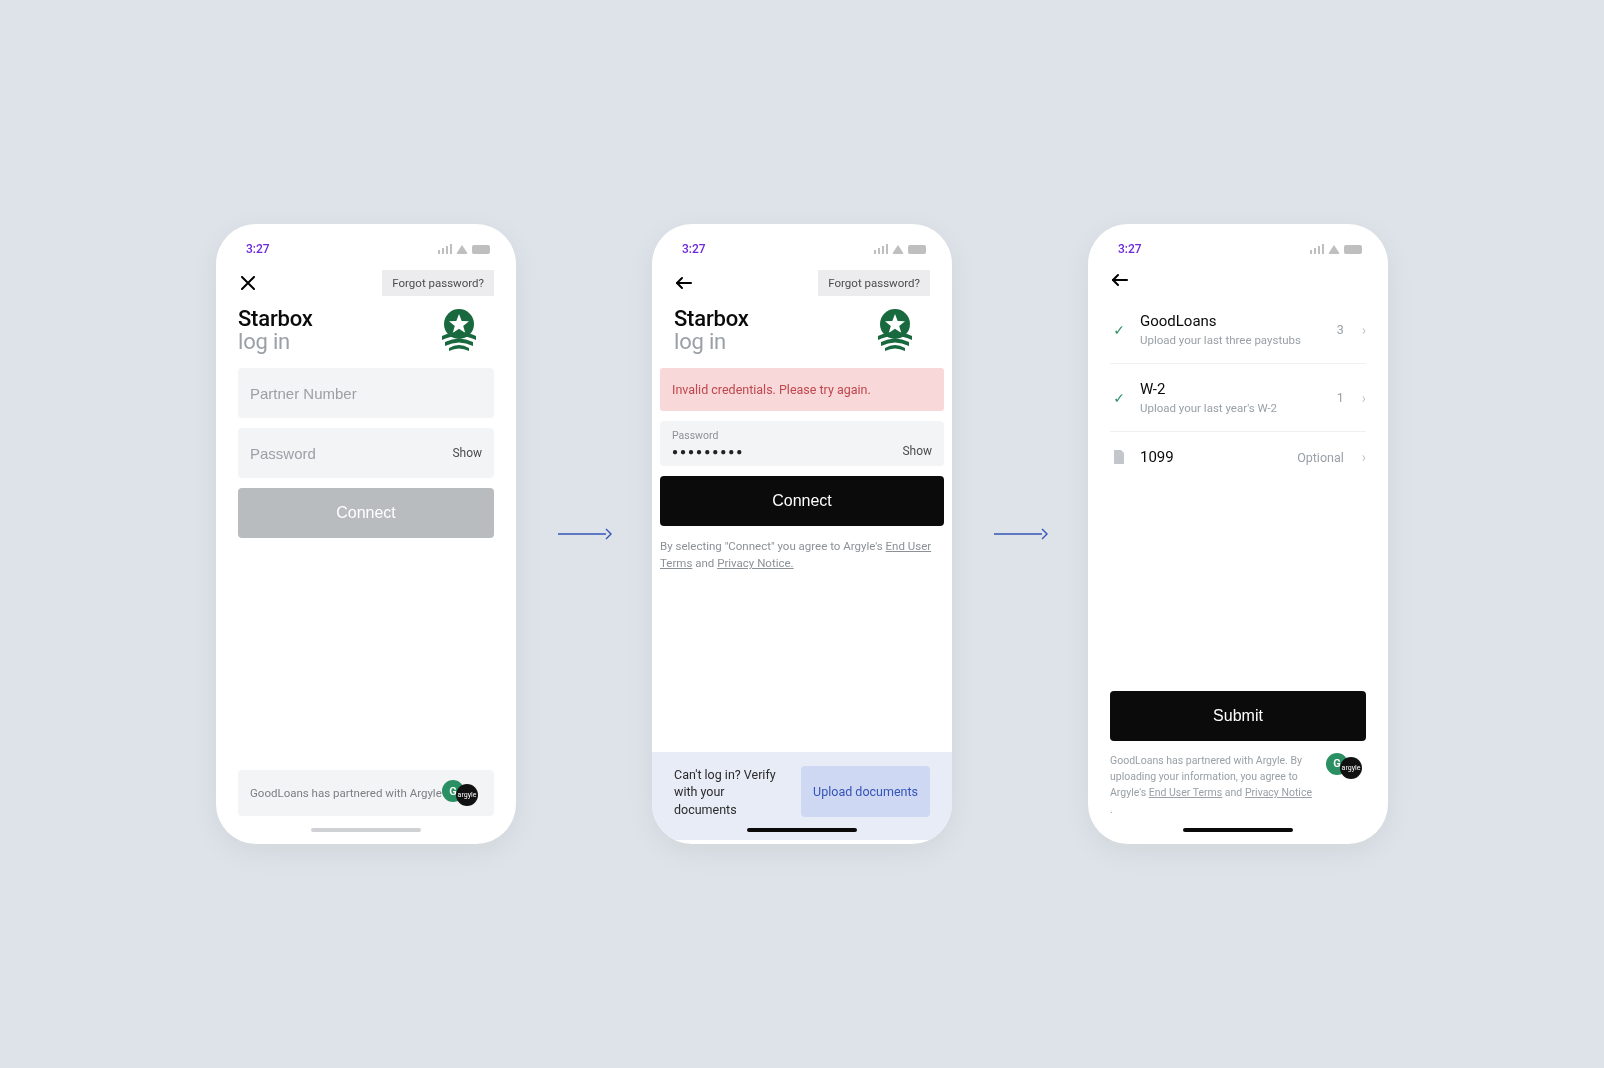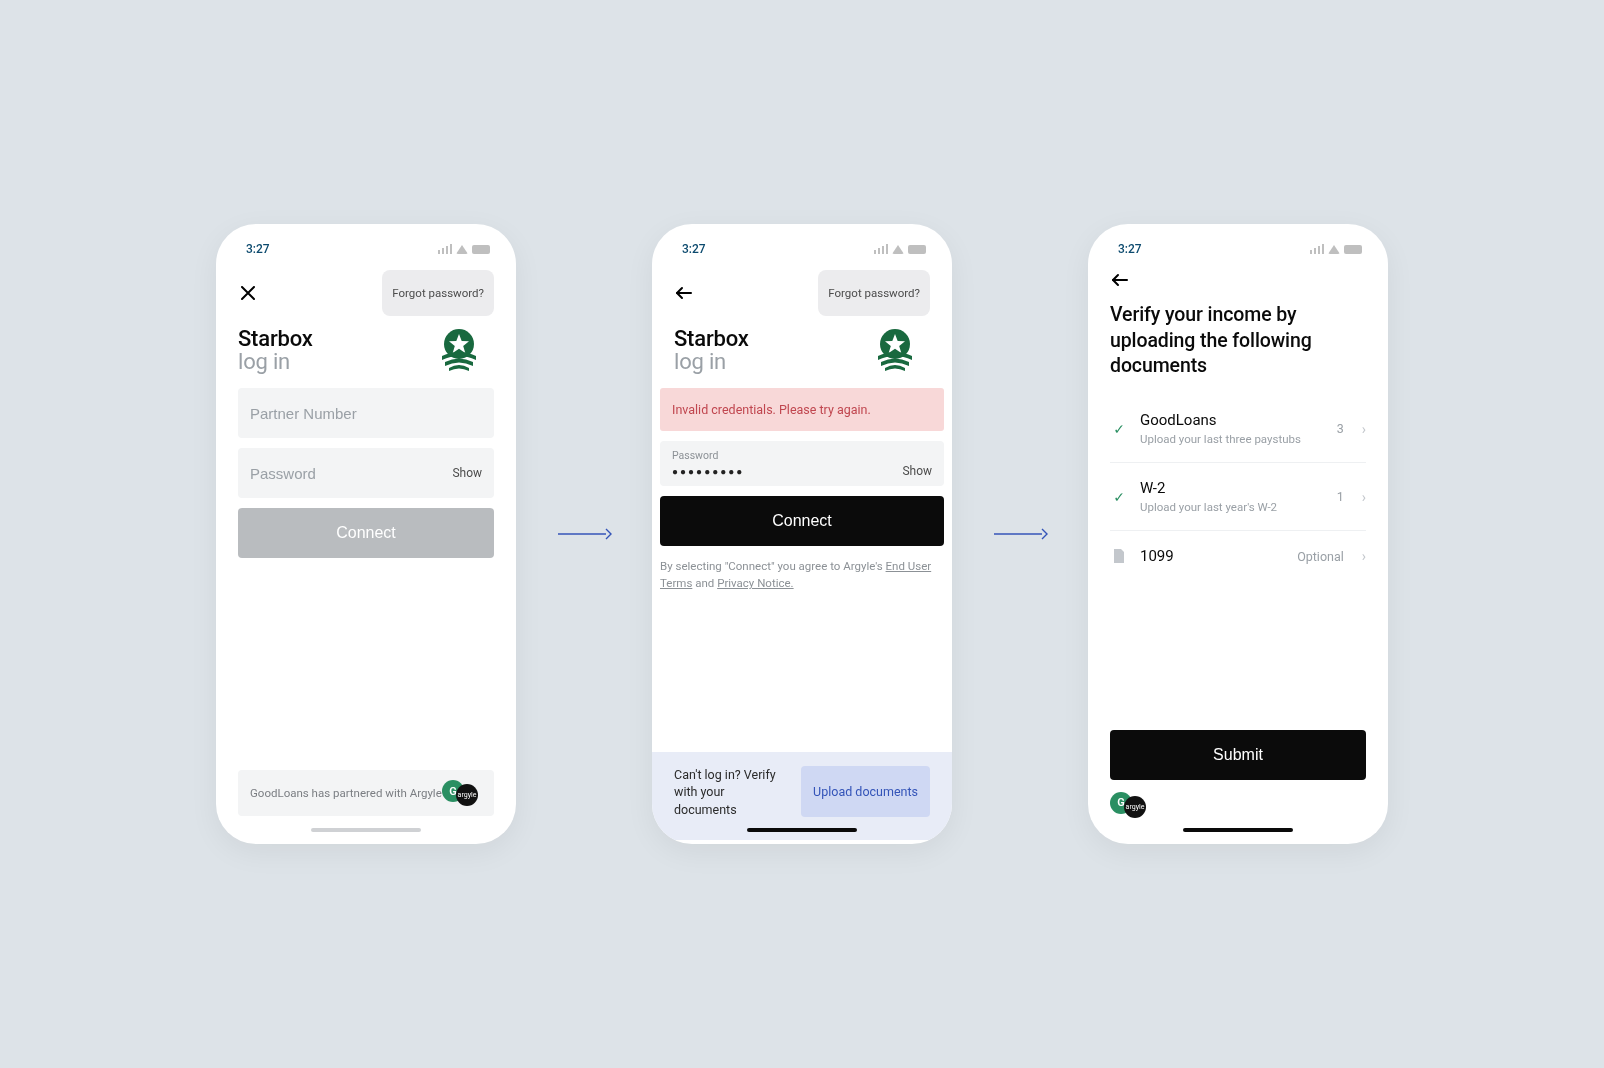--- a/index.html
+++ b/index.html
@@ -30,21 +30,21 @@
     flex-direction: column;
     padding: 16px 0 10px 0;
     overflow: hidden;
   }
   .statusbar {
     display: flex;
     justify-content: space-between;
     align-items: center;
     padding: 2px 26px 8px 30px;
     font-size: 12px;
-    color: #0c4a6e;
+    color: #6d28d9;
     font-weight: 500;
   }
   .status-icons { display: flex; gap: 4px; align-items: center; opacity: .55; }
   .bars { display:flex; gap:1.5px; align-items:flex-end; height:10px;}
   .bars span{ width:2.5px; background:#8b8b8b;}
   .bars span:nth-child(1){height:4px}
   .bars span:nth-child(2){height:6px}
   .bars span:nth-child(3){height:8px}
   .bars span:nth-child(4){height:10px}
   .wifi {
@@ -56,22 +56,22 @@
     display: flex;
     justify-content: space-between;
     align-items: center;
     padding: 6px 22px 6px 22px;
   }
   .nav-icon { width:20px; height:20px; display:flex; align-items:center; justify-content:center; cursor:pointer; color:#000; font-size:18px; line-height:1; }
   .pill {
     background: #ececee;
     color: #4c4c4c;
     font-size: 11.5px;
-    padding: 16px 10px;
-    border-radius: 8px;
+    padding: 6px 10px;
+    border-radius: 0;
     cursor: pointer;
   }
   .header-row{
     display:flex; justify-content:space-between; align-items:flex-start;
     padding: 4px 34px 14px 22px;
   }
   .titles h1{ font-size:22px; font-weight:500; color:#0a0a0a; letter-spacing:-.2px;}
   .titles h2{ font-size:22px; font-weight:400; color:#9aa0a6; letter-spacing:-.2px; margin-top:-2px;}
   .big-title{ font-size:19.5px; font-weight:500; color:#0a0a0a; line-height:1.32; padding:6px 22px 16px; letter-spacing:-.1px;}
   .brand-logo { width:46px; height:46px; }
@@ -314,21 +314,20 @@
   </div>
   <div class="topbar">
     <div class="nav-icon">
       <svg width="18" height="14" viewBox="0 0 18 14">
           <line x1="2" y1="7" x2="16" y2="7" stroke="#000" stroke-width="2" stroke-linecap="round"></line>
           <path d="M7 2 L2 7 L7 12" fill="none" stroke="#000" stroke-width="2" stroke-linecap="round" stroke-linejoin="round"></path>
         </svg>
     </div>
     <div></div>
   </div>
-  <div class="big-title">Verify your income by uploading the following documents</div>
 
   <div class="doc-list">
     <div class="doc-item">
       <div class="doc-icon">
           <span class="check">✓</span>
         </div>
       <div class="doc-body">
         <div class="doc-title">GoodLoans</div>
         <div class="doc-sub">Upload your last three paystubs</div>
       </div>
@@ -359,19 +358,22 @@
       <div class="chev">›</div>
     </div>
   </div>
 
   <div class="spacer"></div>
 
   <div style="padding:0 22px 12px;">
     <button class="btn btn-primary">Submit</button>
   </div>
   <div class="partner-legal">
+    <div style="flex:1">
+      <span>GoodLoans has partnered with Argyle. By uploading your information, you agree to Argyle's </span><a>End User Terms</a><span> and </span><a>Privacy Notice</a><span> .</span>
+    </div>
     <div class="logo-pair">
       <div class="g">G</div>
       <div class="b">argyle</div>
     </div>
   </div>
   <div class="home-ind"></div>
 </div>
 
 </body></html>

